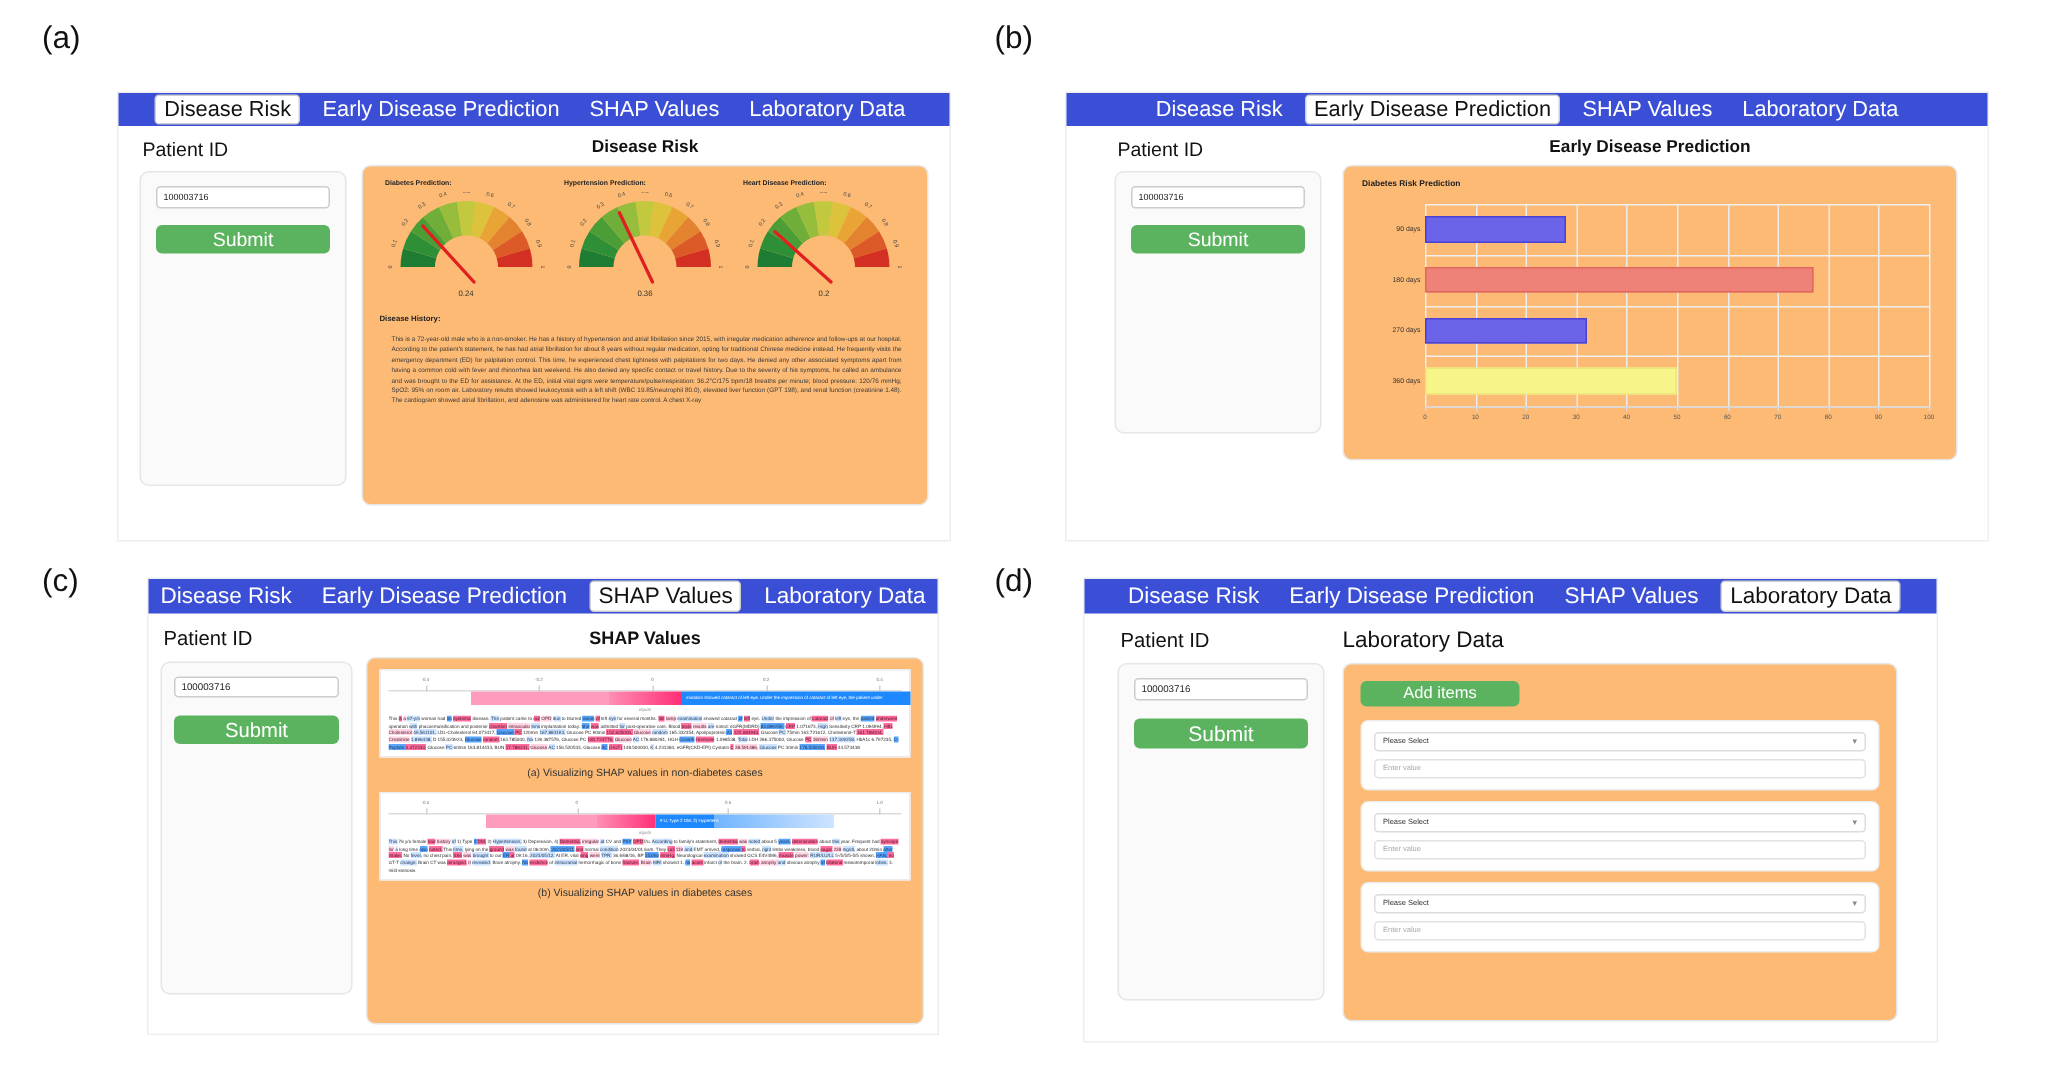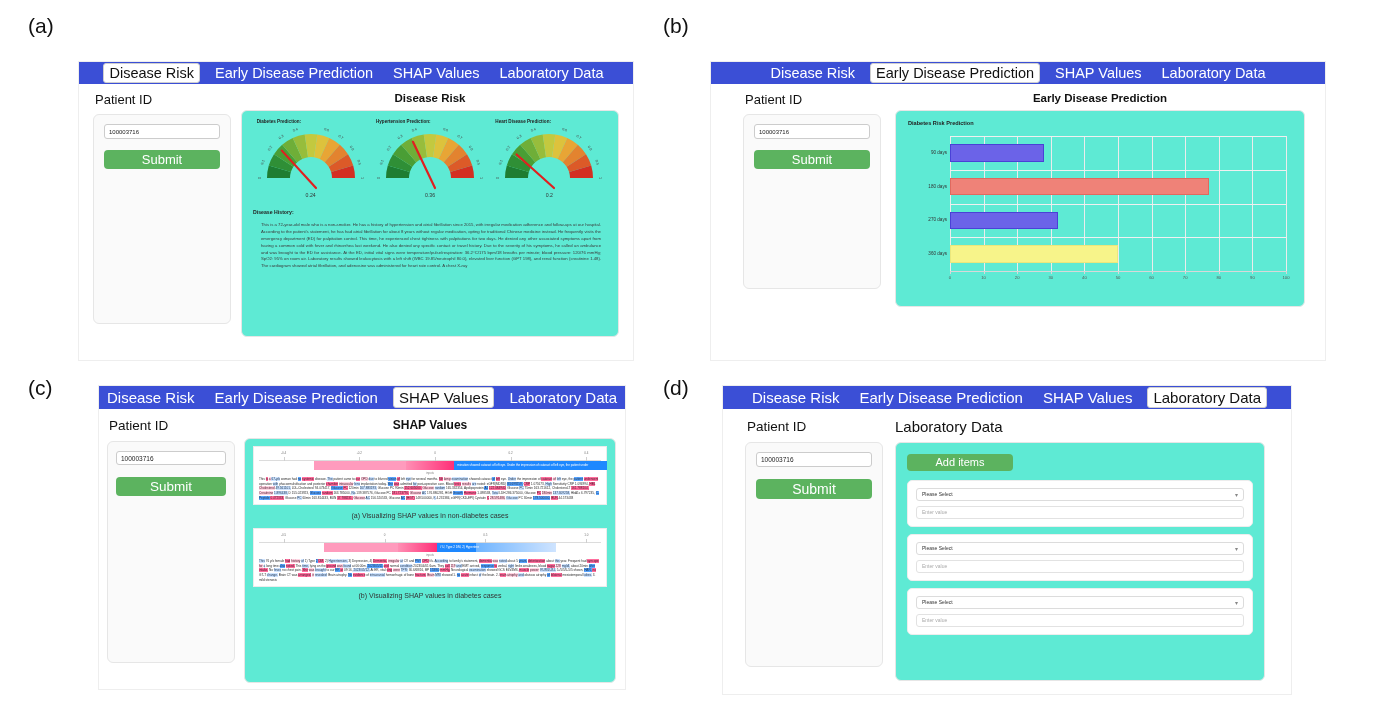--- a/index.html
+++ b/index.html
@@ -72,21 +72,21 @@
     border:none;
     border-radius:4px;
     text-align:center;
     font-family:"Liberation Sans", sans-serif;
     cursor:pointer;
   }
 
   .right-col { }
   .right-title { font-weight:700; color:#111; text-align:center; }
   .right-card {
-    background:#5eead4;
+    background:#fdba74;
     border:1px solid #e6e6e6;
     border-radius:6px;
   }
 
   
   .gauge-row { display:flex; justify-content:space-around; }
   .gauge { text-align:center; }
   .gauge-title { font-weight:700; color:#222; text-align:left; }
   .gauge-val { font-weight:400; color:#333; }
 

